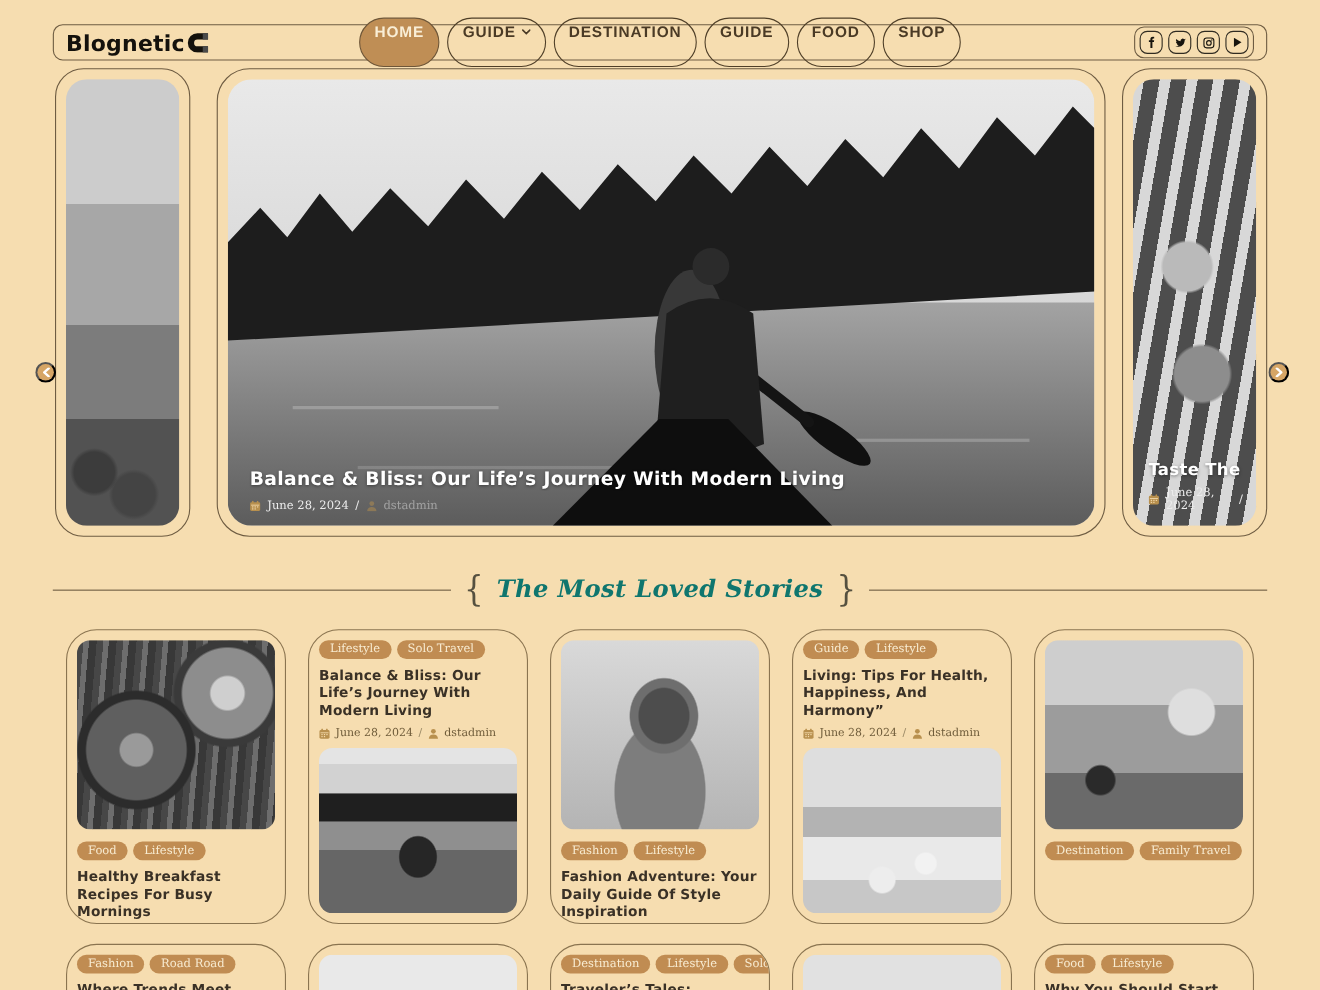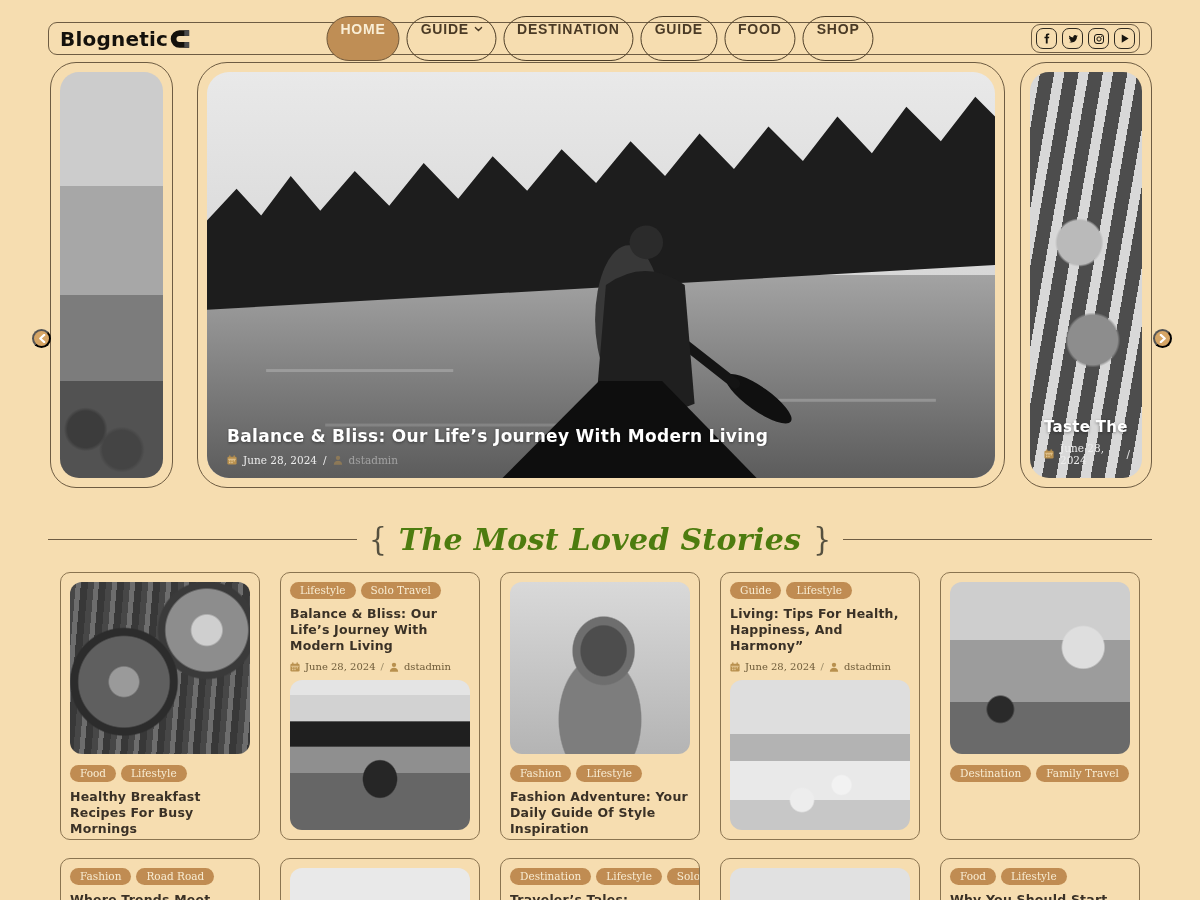--- a/index.html
+++ b/index.html
@@ -67,27 +67,27 @@
   }
   .arrow.prev { left:32px; } .arrow.next { left:1153px; }
 
   
   .section-head { position:absolute; top:522px; left:48px; width:1104px;
     display:flex; align-items:center; gap:12px; }
   .rule { flex:1; height:1px; background:#6e5c42; }
   .brace { font-family:"DejaVu Serif", serif; font-size:28px; font-weight:normal;
     color:#55503f; transform:scaleY(1.15); line-height:1; }
   .sec-title { font-family:"DejaVu Serif", serif; font-style:italic; font-weight:bold;
-    font-size:30px; color:#4d7c0f; letter-spacing:.3px; }
+    font-size:22px; color:#0f766e; letter-spacing:.3px; }
 
   
   .grid { position:absolute; left:60px; top:572px; width:1080px;
     display:grid; grid-template-columns:repeat(5,200px); column-gap:20px; row-gap:18px; }
   .card {
-    height:268px; border:1px solid #8a7450; border-radius:10px; padding:9px;
+    height:268px; border:1px solid #8a7450; border-radius:28px; padding:9px;
     display:flex; flex-direction:column; background:#f6ddb0; overflow:hidden; cursor:pointer;
   }
   .thumb { width:100%; border-radius:12px; background:#9a9a9a; cursor:pointer; }
   .card.image-first .thumb { flex:0 0 172px; }
   .card.text-first .thumb { flex:1 1 auto; min-height:40px; margin-top:8px; }
   .card.image-first .tags { margin-top:11px; }
   .tags { display:flex; gap:5px; flex-wrap:nowrap; }
   .tag { background:#c08c52; color:#f8ecd2; font-family:"DejaVu Serif", serif;
     font-size:10.5px; padding:2px 10px 3px; border-radius:999px; white-space:nowrap; cursor:pointer; }
   .card-title { font-size:12.5px; font-weight:bold; color:#3a3126; line-height:1.28;

